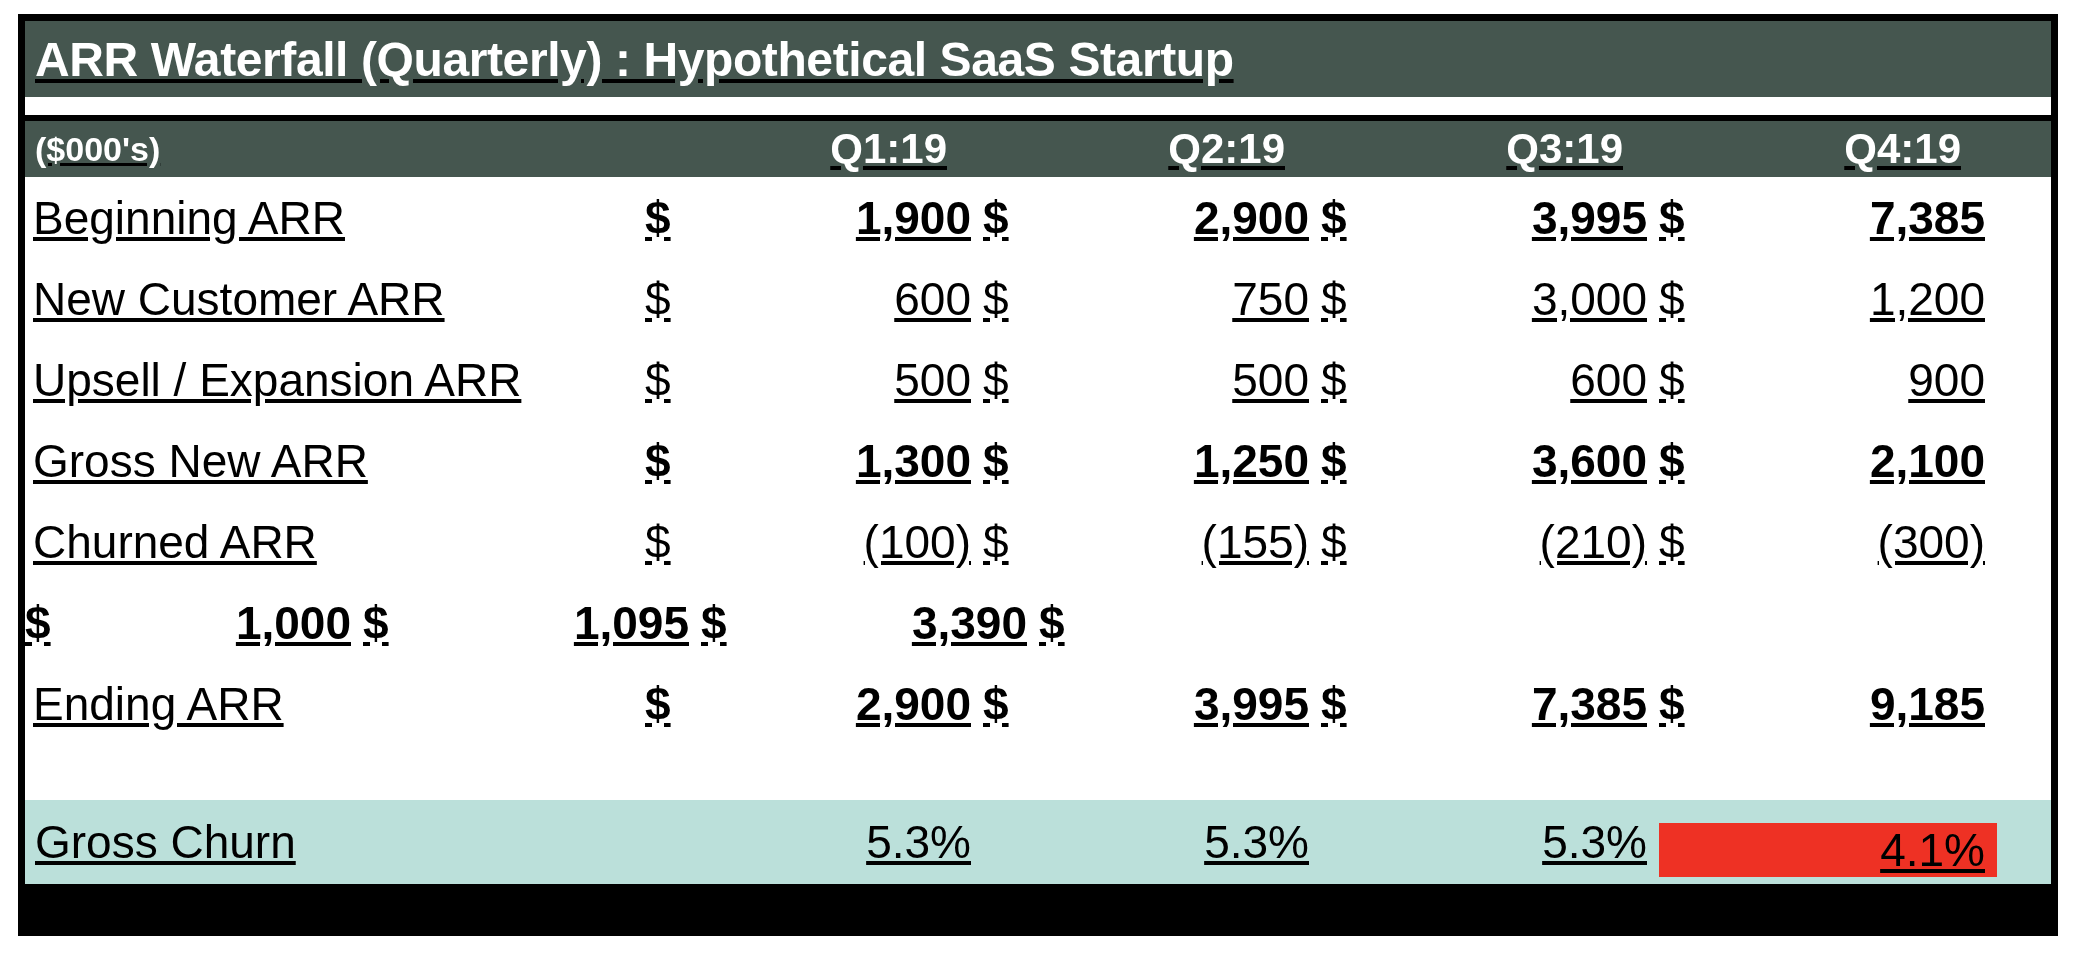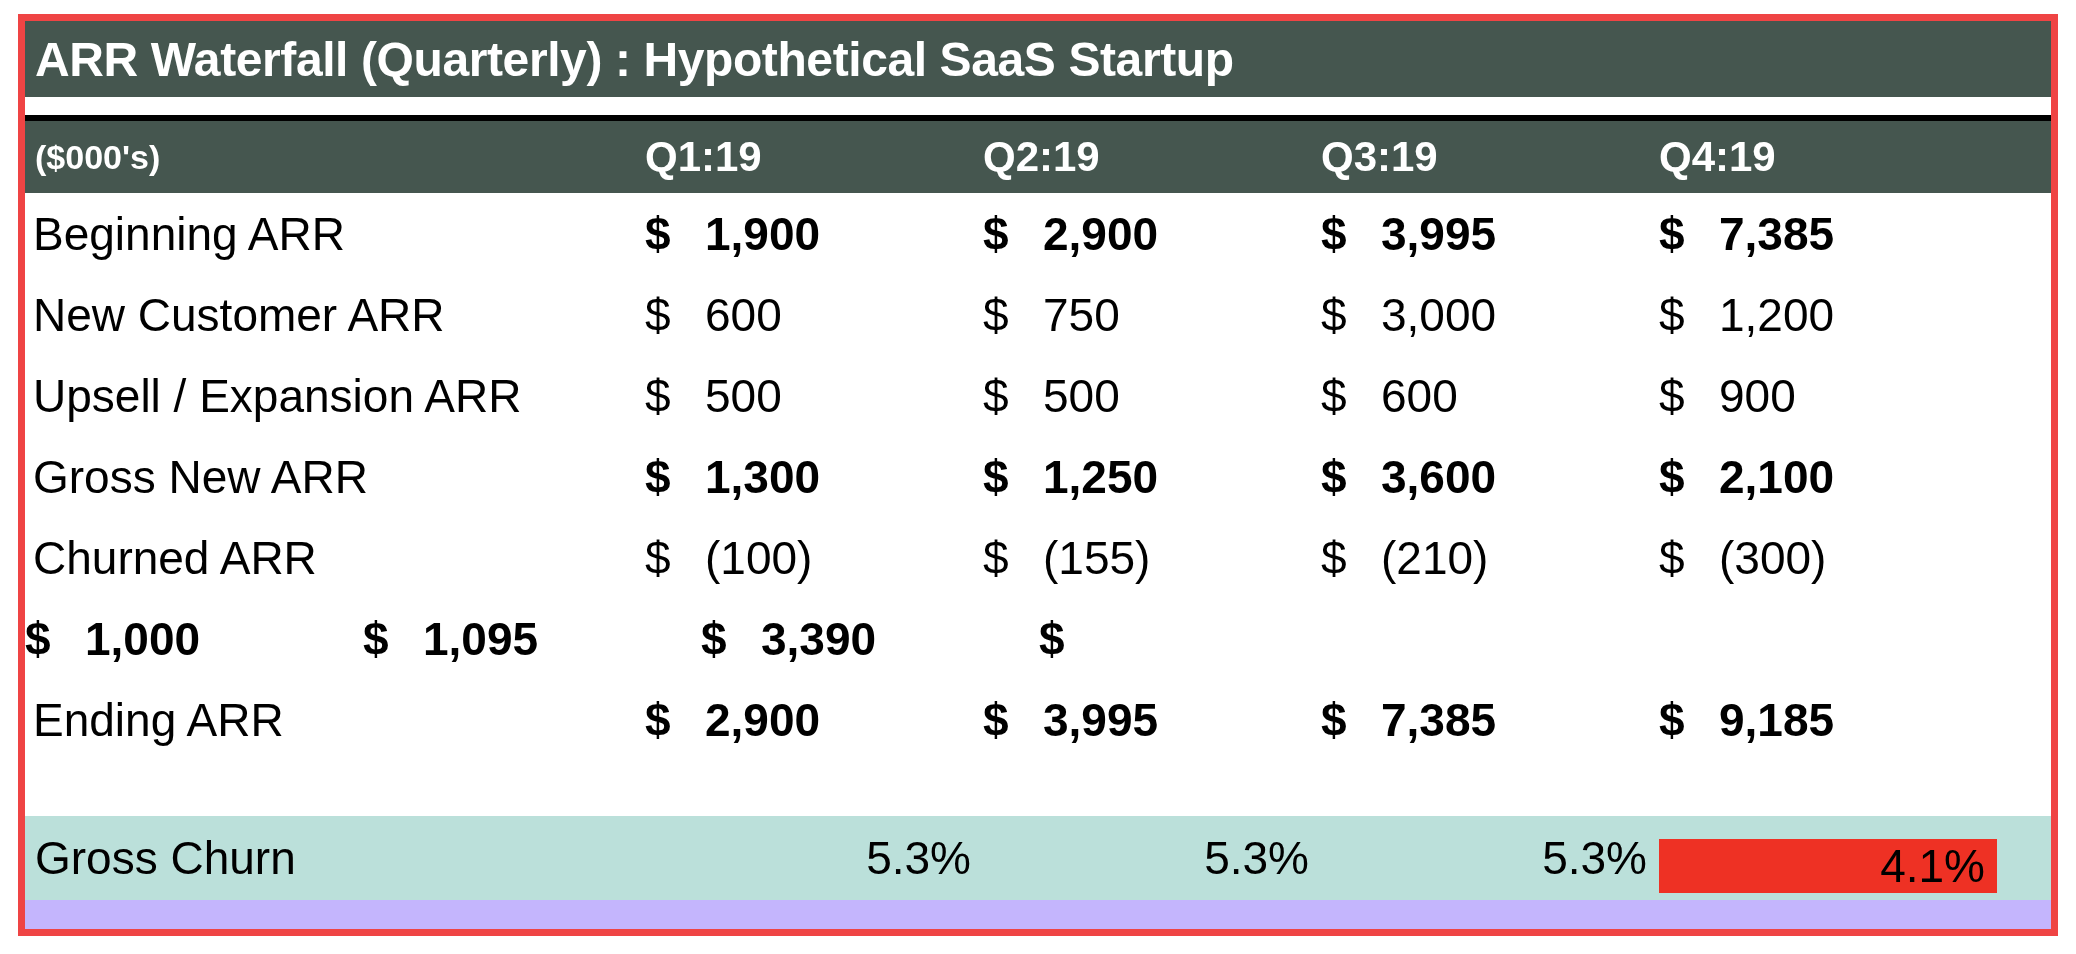--- a/index.html
+++ b/index.html
@@ -14,23 +14,24 @@
     overflow: hidden;
   }
 
   
   #table-frame {
     position: absolute;
     left: 18px;
     top: 14px;
     width: 2040px;
     height: 922px;
-    border: 7px solid #ef4444;
-    box-sizing: border-box;
-    background: #c4b5fd;
+    border: 7px solid #000000;
+    box-sizing: border-box;
+    background: #000000;
+    text-decoration: underline;
   }
 
   
   #title-bar {
     height: 76px;
     background: #45564F;
     display: flex;
     align-items: center;
     padding-left: 10px;
     box-sizing: border-box;
@@ -52,42 +53,42 @@
   }
 
   
   .grid-row {
     display: flex;
     width: 100%;
     box-sizing: border-box;
   }
   .c-label   { width: 620px;  flex: none; }
   .c-sym     { width: 60px;   flex: none; text-align: left; }
-  .c-val     { width: 278px;  flex: none; text-align: left; }
+  .c-val     { width: 278px;  flex: none; text-align: right; }
 
   
   #col-header {
     background: #45564F;
-    height: 72px;
+    height: 56px;
     align-items: center;
   }
   #col-header .c-label {
     color: #ffffff;
     font-size: 34px;
     font-weight: bold;
     padding-left: 10px;
     box-sizing: border-box;
   }
   #col-header .hdr-cell {
     width: 338px;
     flex: none;
     color: #ffffff;
     font-size: 42px;
     font-weight: bold;
-    text-align: left;
+    text-align: right;
     padding-right: 36px;
     box-sizing: border-box;
     white-space: nowrap;
   }
 
   
   .data-row {
     height: 81px;
     align-items: center;
     background: #ffffff;

